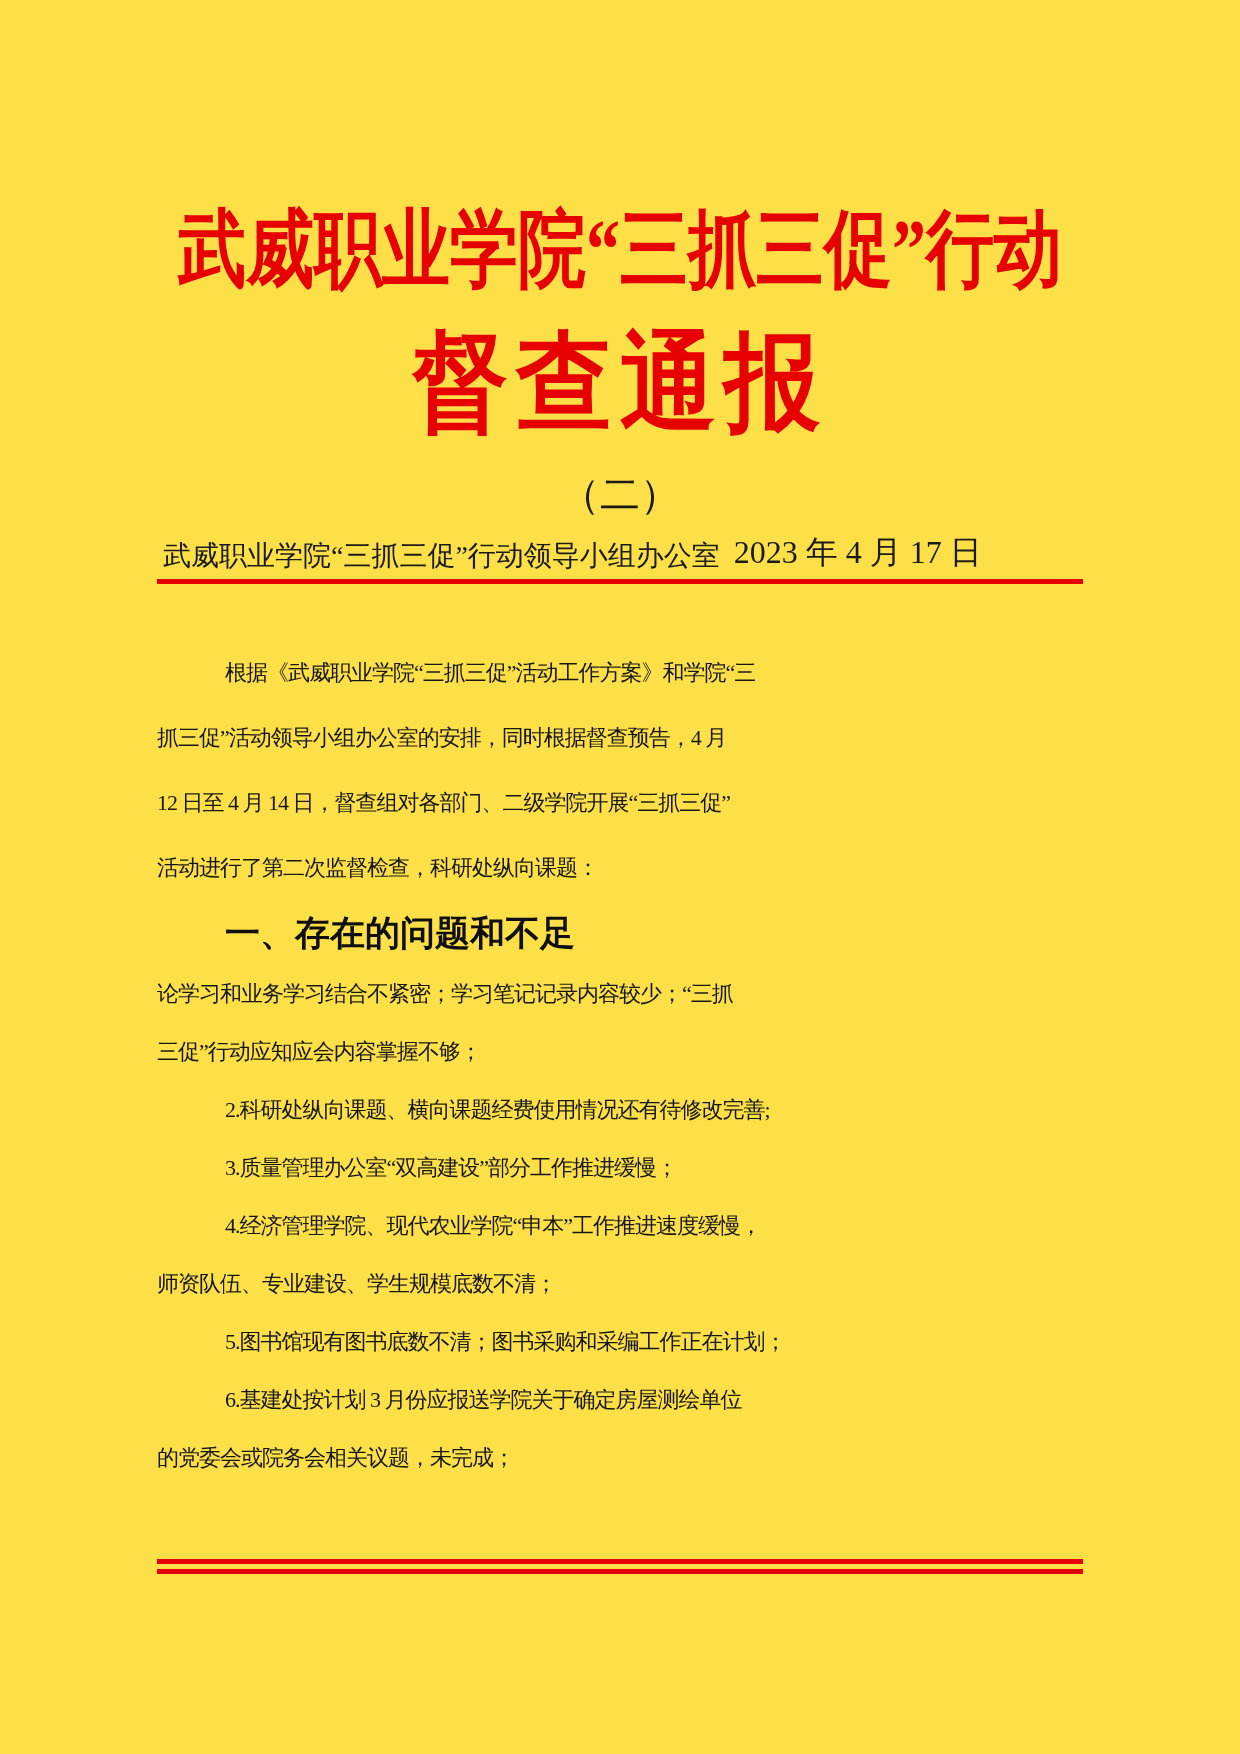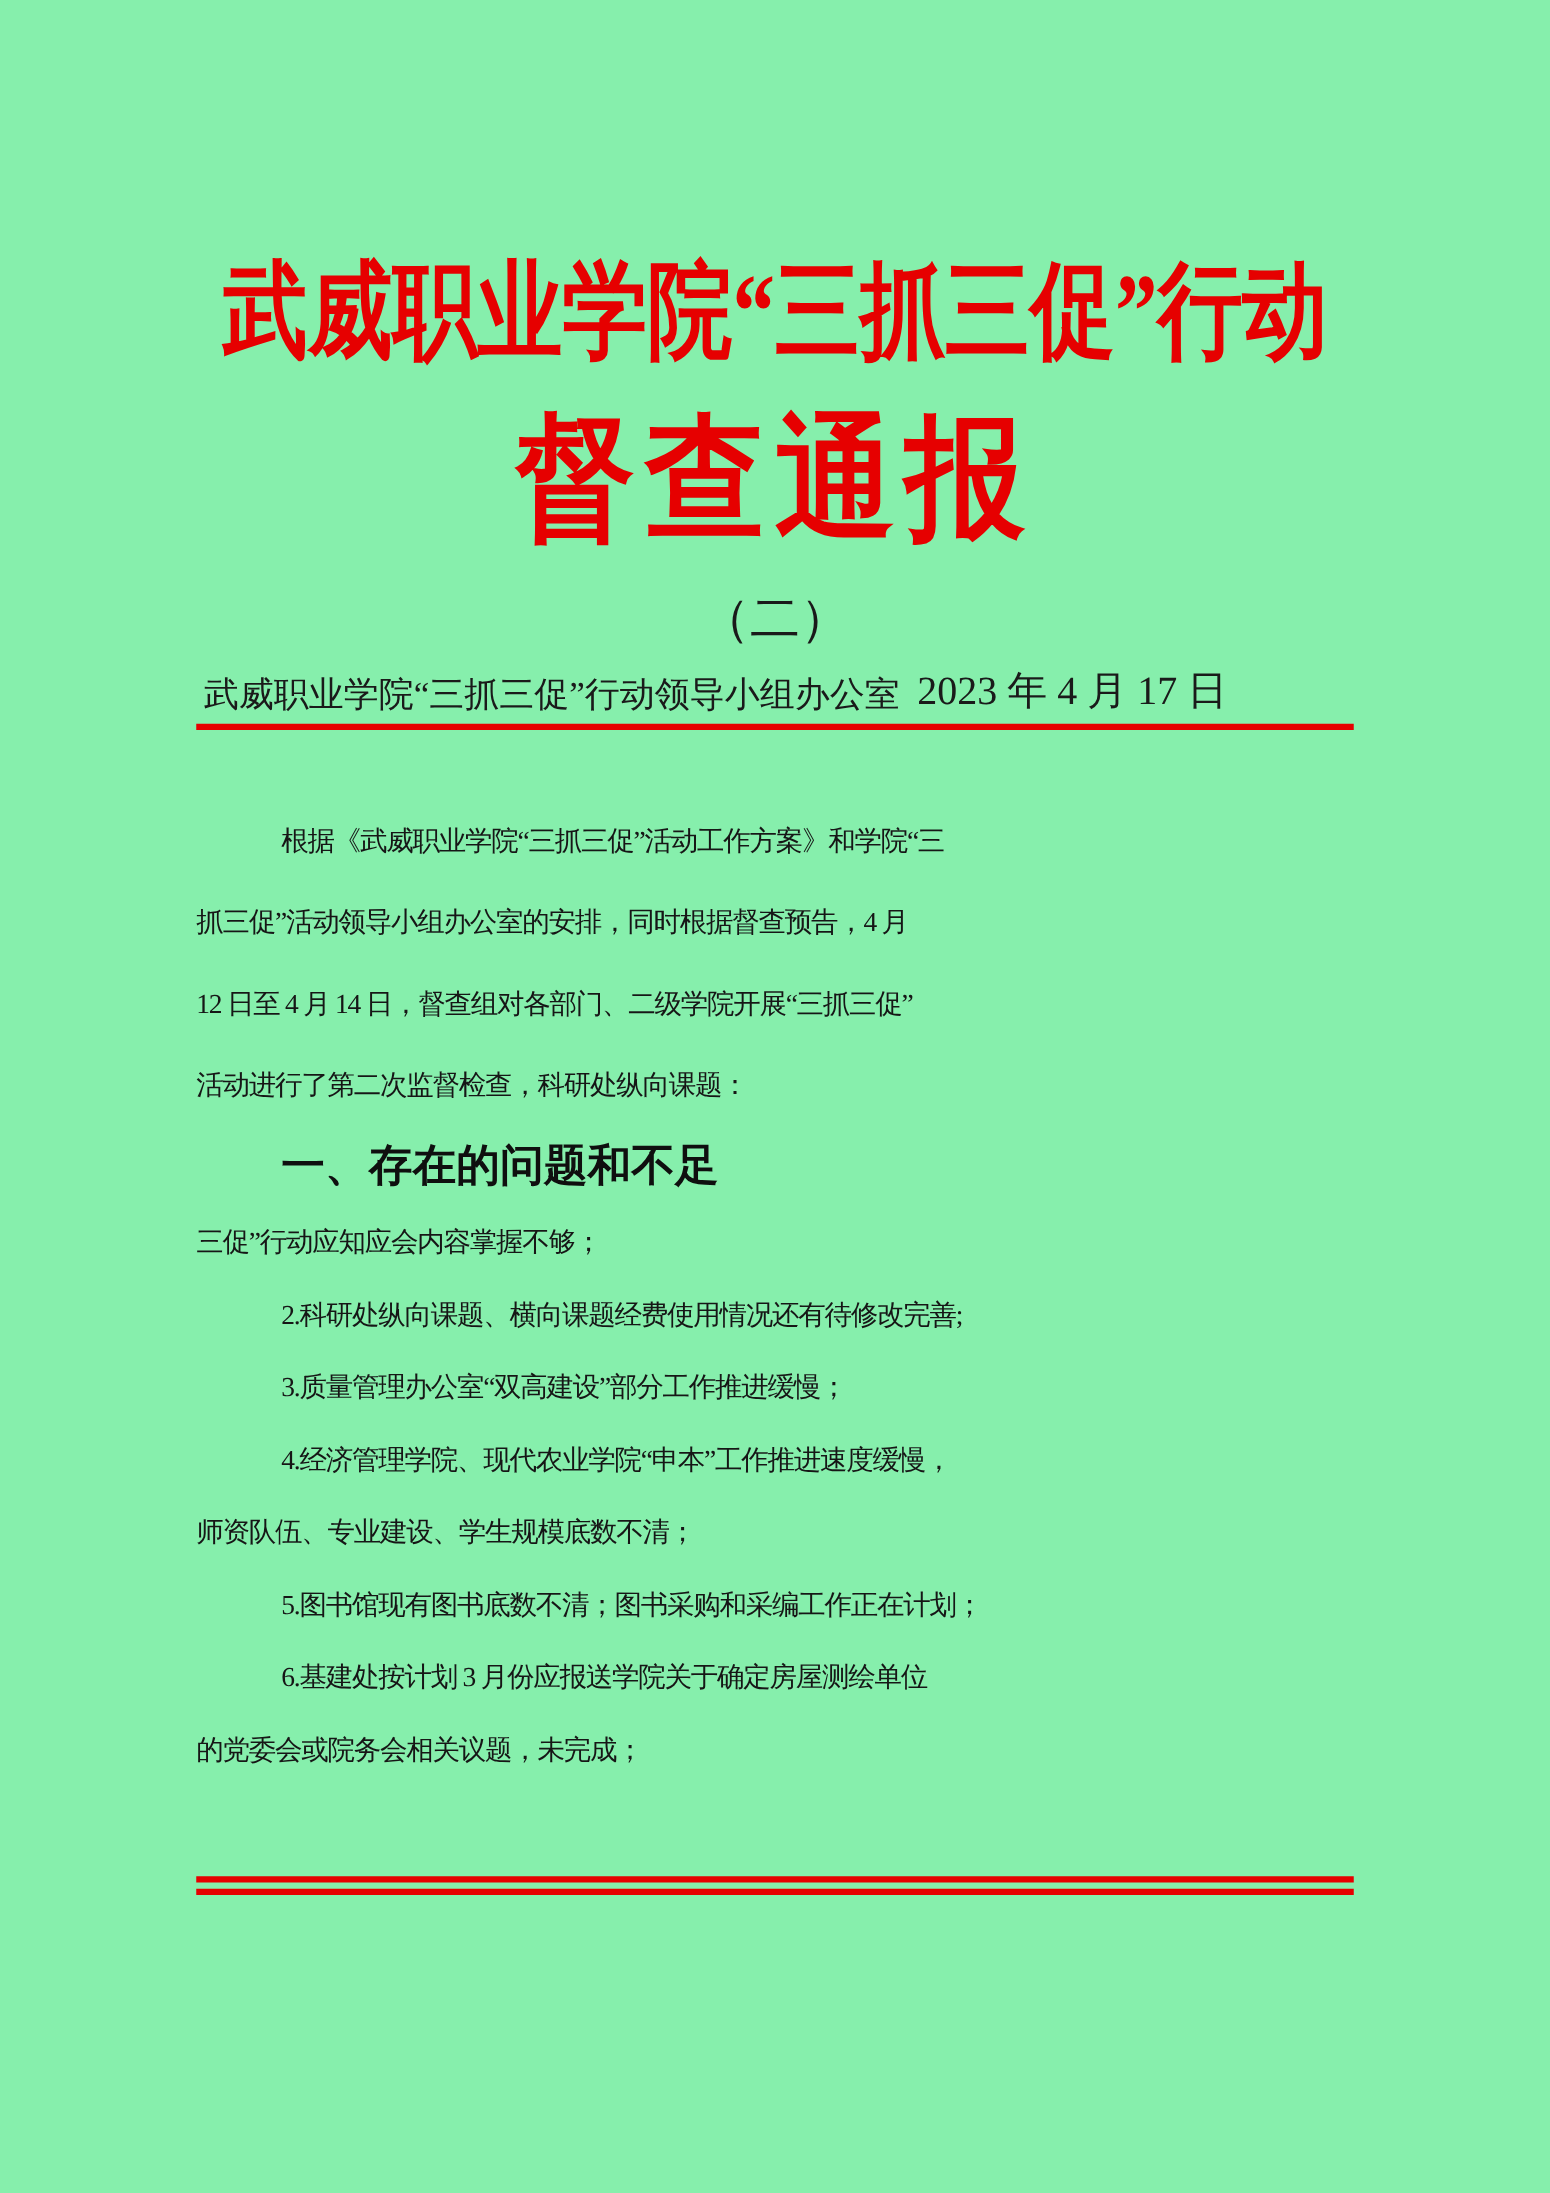--- a/index.html
+++ b/index.html
@@ -3,21 +3,21 @@
 <meta charset="utf-8">
 <style>
   :root { --accent: #e60000; --ink: #141414; }
   * { margin: 0; padding: 0; box-sizing: border-box; }
   html, body { background: #ffffff; }
   .page {
     position: relative;
     width: 1240px;
     height: 1754px;
     margin: 0 auto;
-    background: #86efac;
+    background: #fde047;
     overflow: hidden;
     padding-top: 193px;
     font-family: "Liberation Serif", serif;
     color: var(--ink);
   }
   .content { width: 926px; margin: 0 auto; }
 
   .title1 {
     text-align: center;
     color: var(--accent);
@@ -110,20 +110,21 @@
         <div class="p intro">
           <div class="line first">根据《武威职业学院“三抓三促”活动工作方案》和学院“三</div>
           <div class="line">抓三促”活动领导小组办公室的安排，同时根据督查预告，4 月</div>
           <div class="line">12 日至 4 月 14 日，督查组对各部门、二级学院开展“三抓三促”</div>
           <div class="line">活动进行了第二次监督检查，科研处纵向课题：</div>
         </div>
         <div class="p heading">
           <div class="line first">一、存在的问题和不足</div>
         </div>
         <div class="p item">
+          <div class="line">论学习和业务学习结合不紧密；学习笔记记录内容较少；“三抓</div>
           <div class="line">三促”行动应知应会内容掌握不够；</div>
         </div>
         <div class="p item">
           <div class="line first">2.科研处纵向课题、横向课题经费使用情况还有待修改完善;</div>
         </div>
         <div class="p item">
           <div class="line first">3.质量管理办公室“双高建设”部分工作推进缓慢；</div>
         </div>
         <div class="p item">
           <div class="line first">4.经济管理学院、现代农业学院“申本”工作推进速度缓慢，</div>

